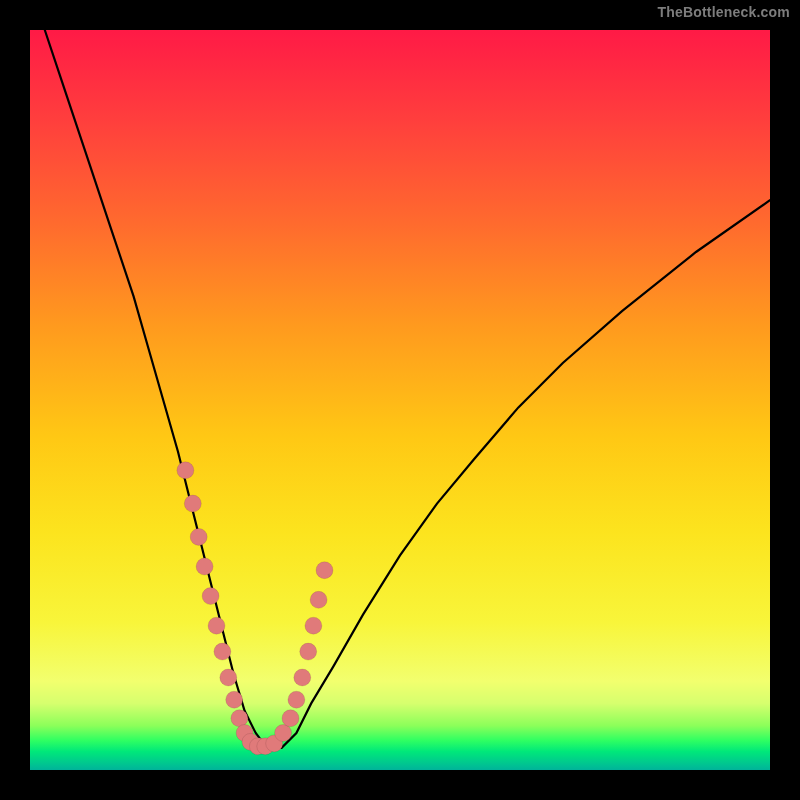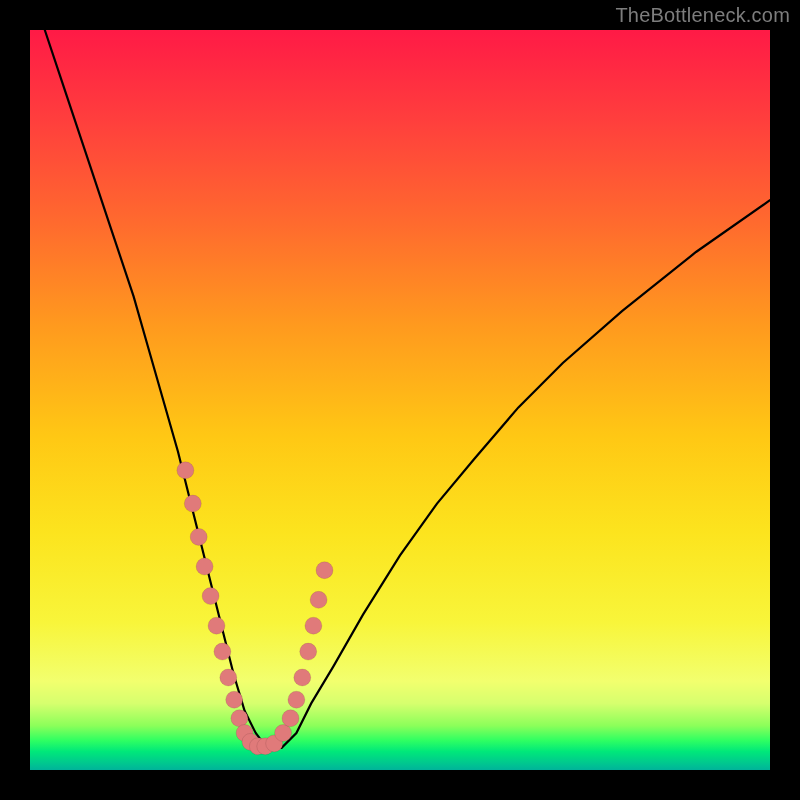--- a/index.html
+++ b/index.html
@@ -42,22 +42,22 @@
       #00e87a 97.5%,
       #00c98e 99%,
       #00b39a 100%
     );
   }
   .watermark {
     position: absolute;
     top: 4px;
     right: 10px;
     color: #7d7d7d;
-    font-size: 20px;
-    font-weight: 400;
+    font-size: 14px;
+    font-weight: 700;
     letter-spacing: 0.2px;
     user-select: none;
   }
   svg.curve {
     position: absolute;
     top: 0;
     left: 0;
     width: 740px;
     height: 740px;
     overflow: visible;

